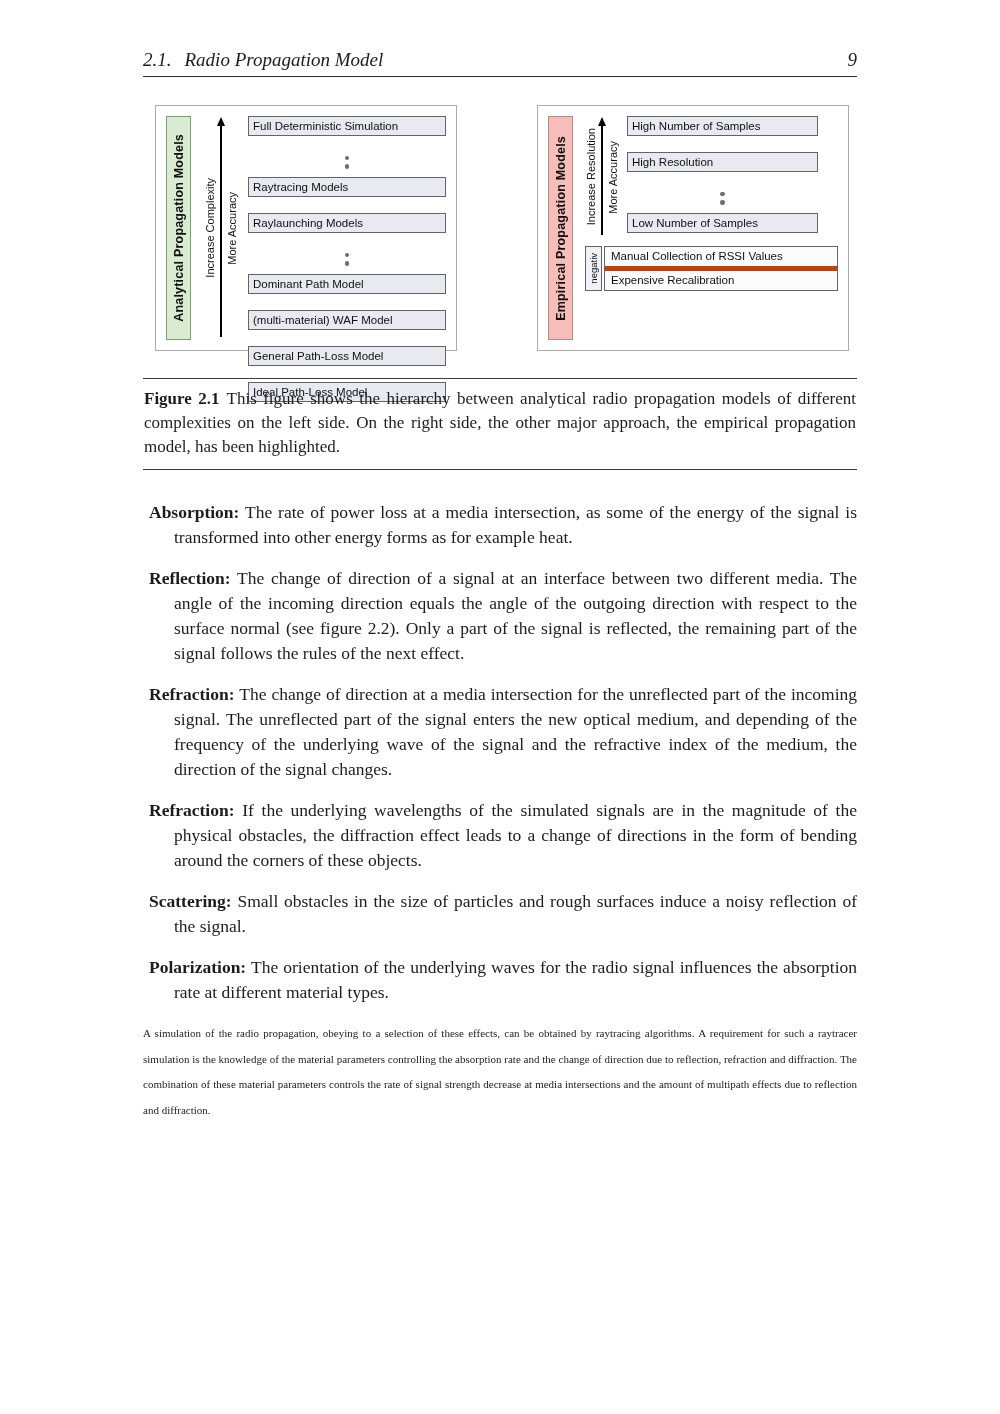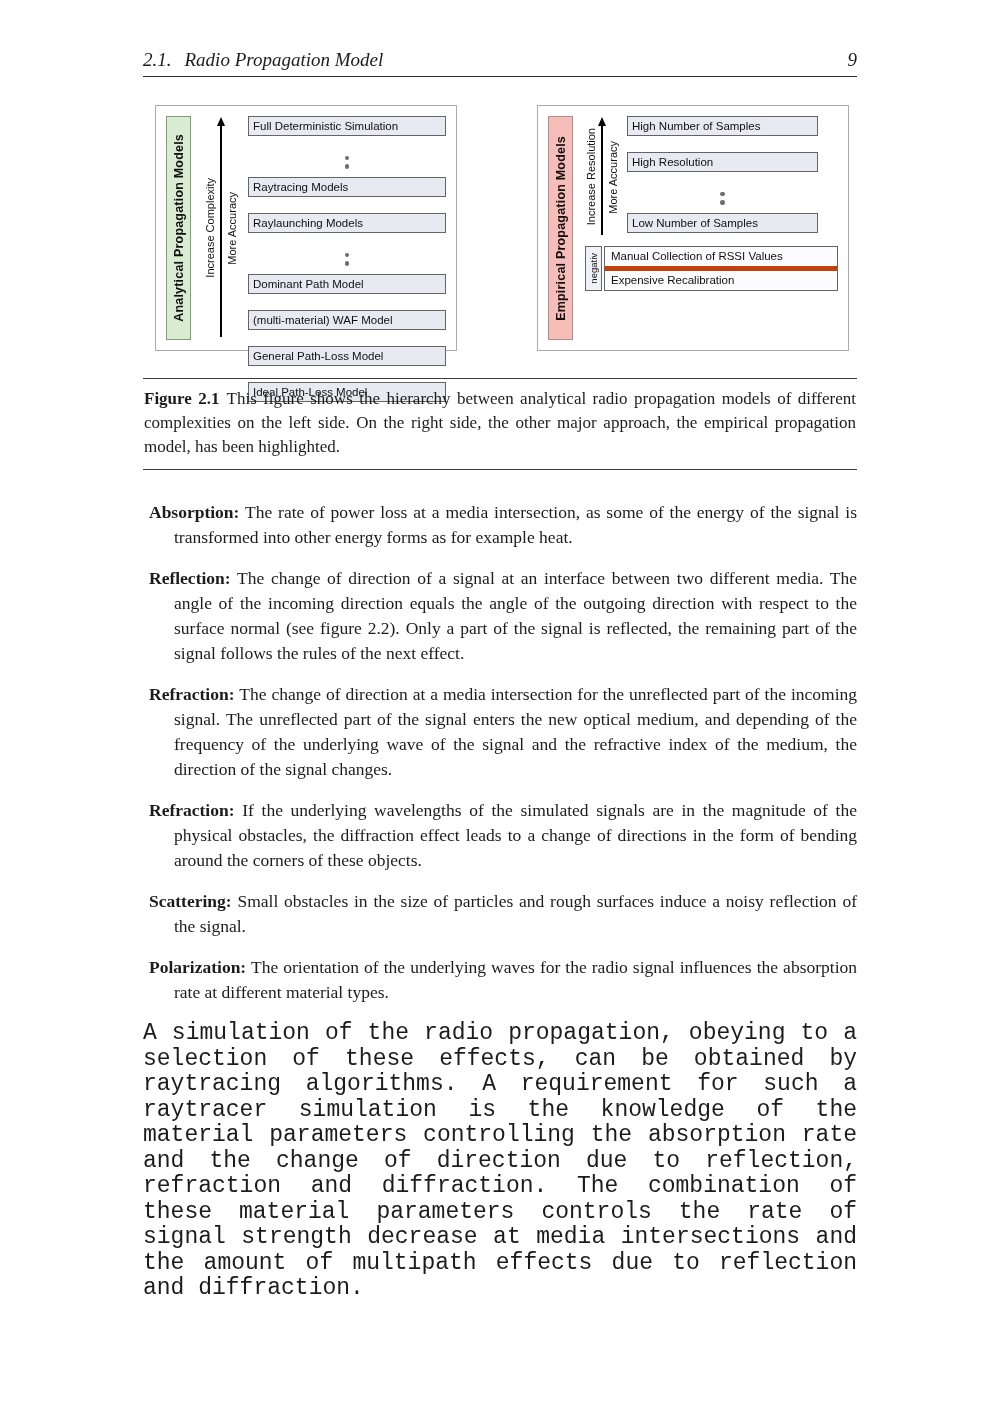--- a/index.html
+++ b/index.html
@@ -58,21 +58,21 @@
   .caption-block { margin-top:27px; border-top:1.4px solid #3a3a3a; border-bottom:1.4px solid #3a3a3a;
                    padding:8px 1px 10px; font-size:17px; line-height:24px; text-align:justify; }
   .cap-label { font-weight:bold; margin-right:7px; }
 
   
   .definitions { margin-top:30px; }
   .def { padding-left:31px; text-indent:-25px; margin-bottom:16px; font-size:17.5px;
          line-height:25px; text-align:justify; }
   .def b { font-weight:bold; }
 
-  .body-par { font-size:23px; line-height:25.5px; text-align:justify;font-family:Liberation Mono, monospace; }
+  .body-par { font-size:11px; line-height:25.5px; text-align:justify; }
 </style>
 </head>
 <body>
 
 <div class="page">
   <div class="content">
 
     <div class="running-header">
       <span>
         <span class="rh-sec">2.1.</span><span>Radio Propagation Model</span>

